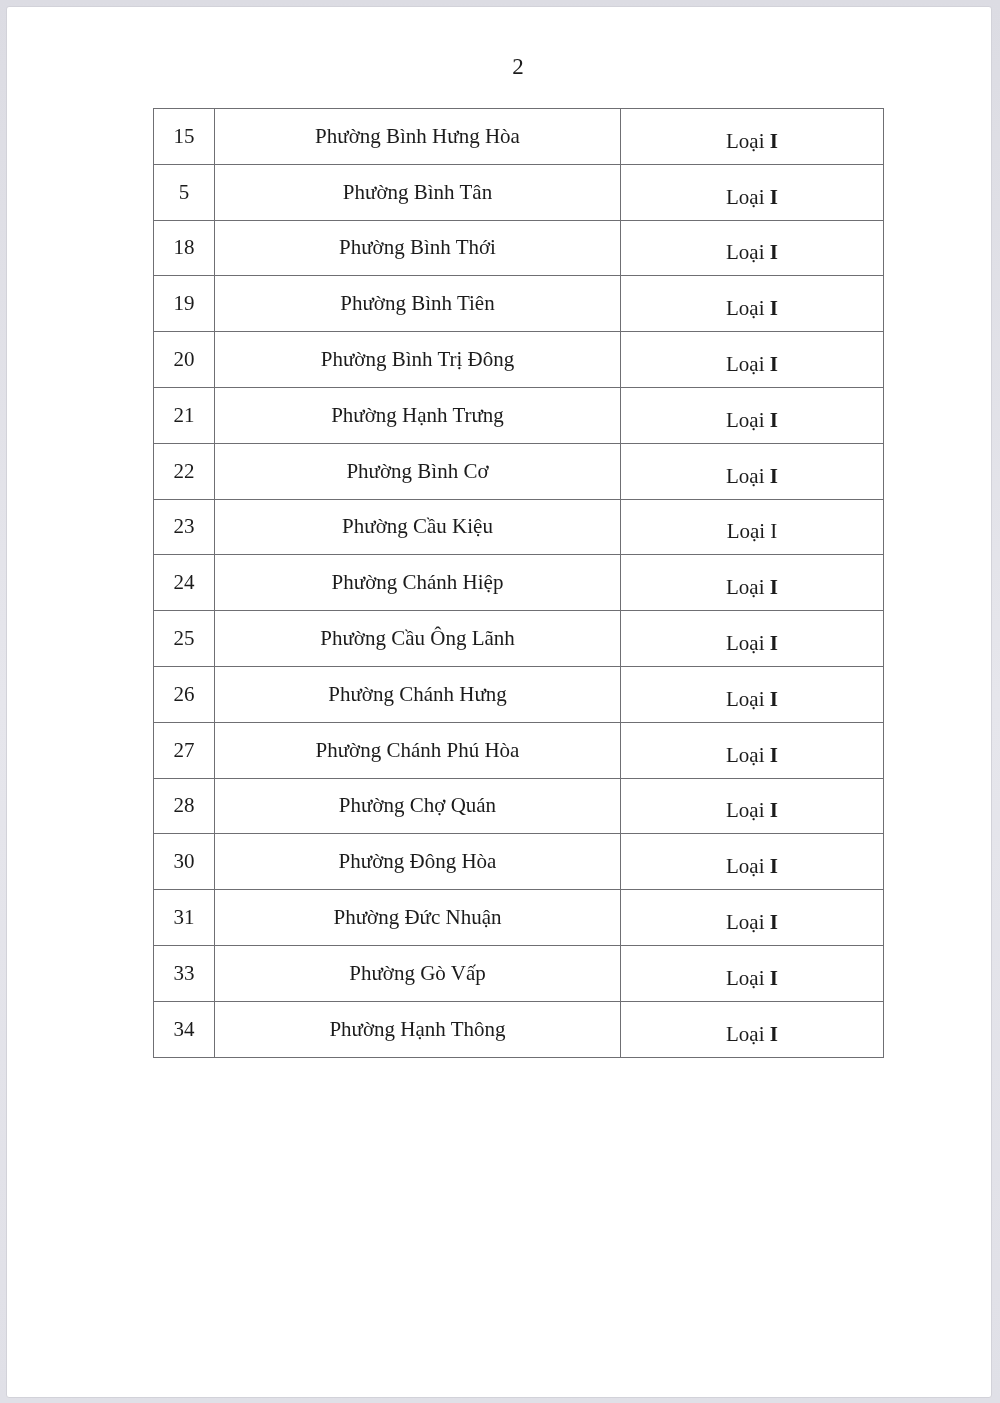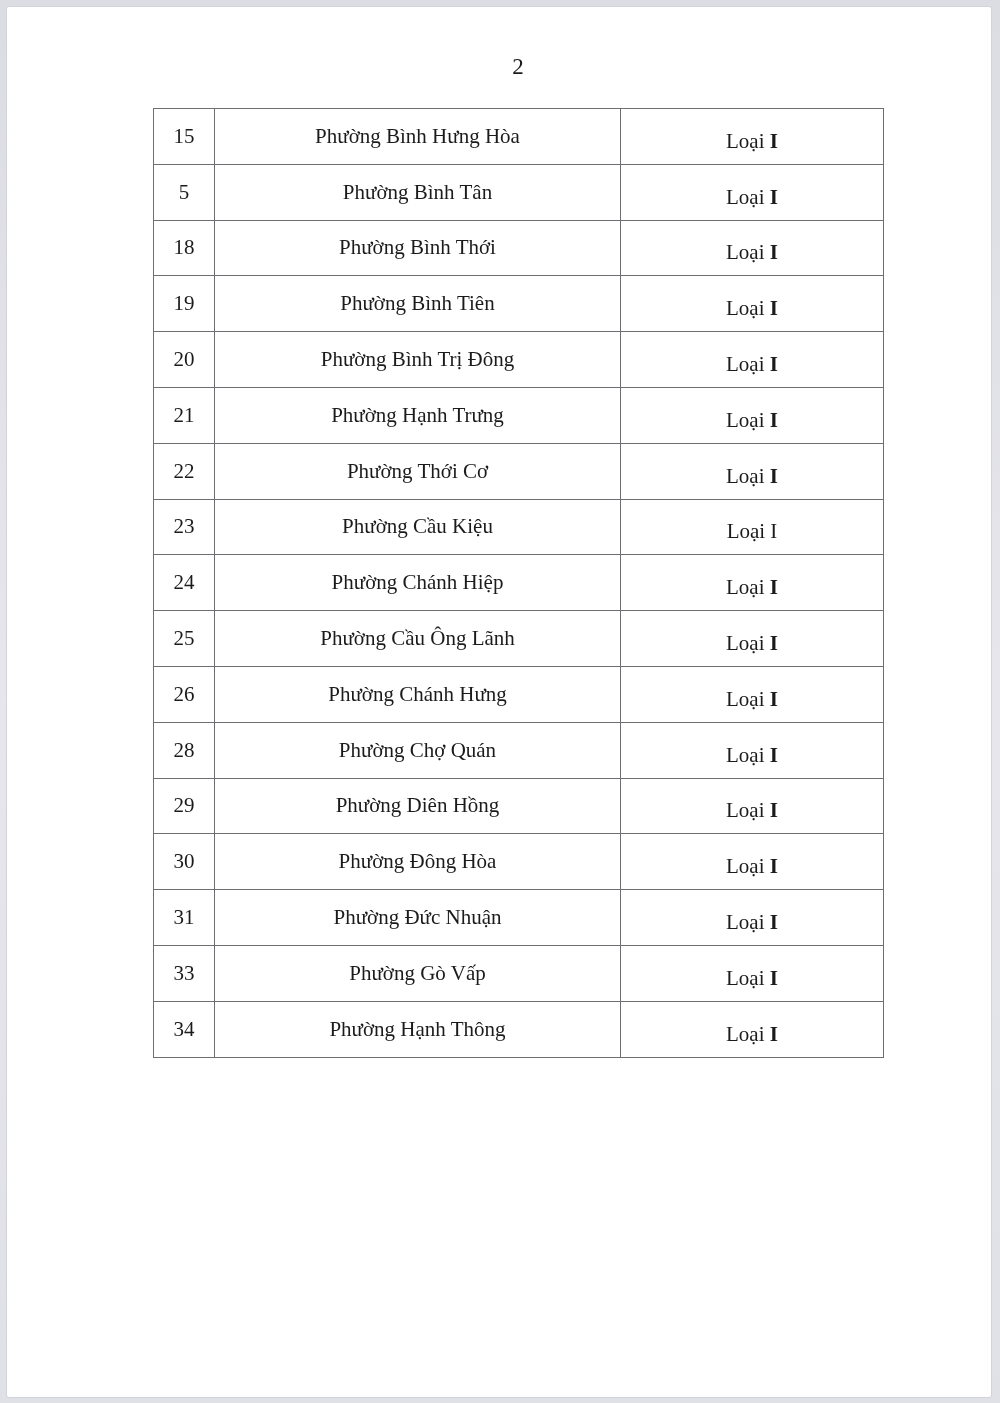--- a/index.html
+++ b/index.html
@@ -125,21 +125,21 @@
   </tr>
           <tr>
     <td class="stt">21</td>
     <td class="name">Phường Hạnh Trưng</td>
     <td class="cls">
       <span class="cls-inner"><span class="cls-prefix">Loại</span> <span class="cls-value bold">I</span></span>
     </td>
   </tr>
           <tr>
     <td class="stt">22</td>
-    <td class="name">Phường Thới Cơ</td>
+    <td class="name">Phường Bình Cơ</td>
     <td class="cls">
       <span class="cls-inner"><span class="cls-prefix">Loại</span> <span class="cls-value bold">I</span></span>
     </td>
   </tr>
           <tr>
     <td class="stt">23</td>
     <td class="name">Phường Cầu Kiệu</td>
     <td class="cls">
       <span class="cls-inner"><span class="cls-prefix">Loại</span> <span class="cls-value">I</span></span>
     </td>
@@ -159,29 +159,29 @@
     </td>
   </tr>
           <tr>
     <td class="stt">26</td>
     <td class="name">Phường Chánh Hưng</td>
     <td class="cls">
       <span class="cls-inner"><span class="cls-prefix">Loại</span> <span class="cls-value bold">I</span></span>
     </td>
   </tr>
           <tr>
+    <td class="stt">27</td>
+    <td class="name">Phường Chánh Phú Hòa</td>
+    <td class="cls">
+      <span class="cls-inner"><span class="cls-prefix">Loại</span> <span class="cls-value bold">I</span></span>
+    </td>
+  </tr>
+          <tr>
     <td class="stt">28</td>
     <td class="name">Phường Chợ Quán</td>
-    <td class="cls">
-      <span class="cls-inner"><span class="cls-prefix">Loại</span> <span class="cls-value bold">I</span></span>
-    </td>
-  </tr>
-          <tr>
-    <td class="stt">29</td>
-    <td class="name">Phường Diên Hồng</td>
     <td class="cls">
       <span class="cls-inner"><span class="cls-prefix">Loại</span> <span class="cls-value bold">I</span></span>
     </td>
   </tr>
           <tr>
     <td class="stt">30</td>
     <td class="name">Phường Đông Hòa</td>
     <td class="cls">
       <span class="cls-inner"><span class="cls-prefix">Loại</span> <span class="cls-value bold">I</span></span>
     </td>

